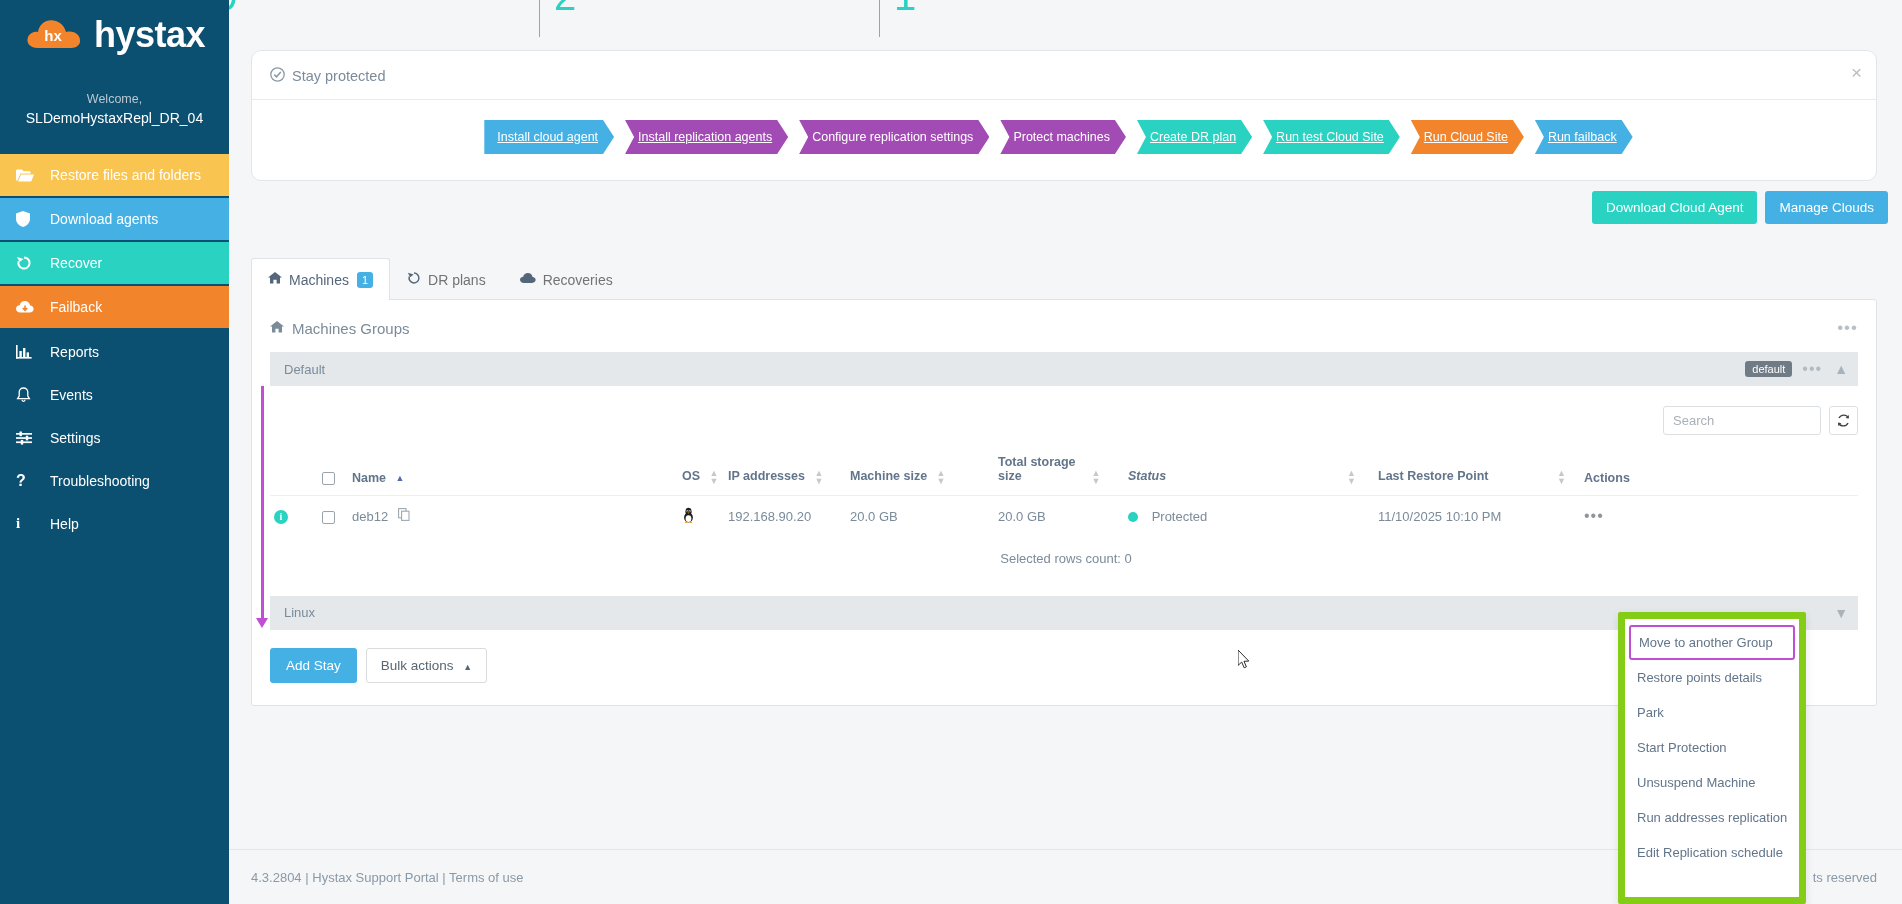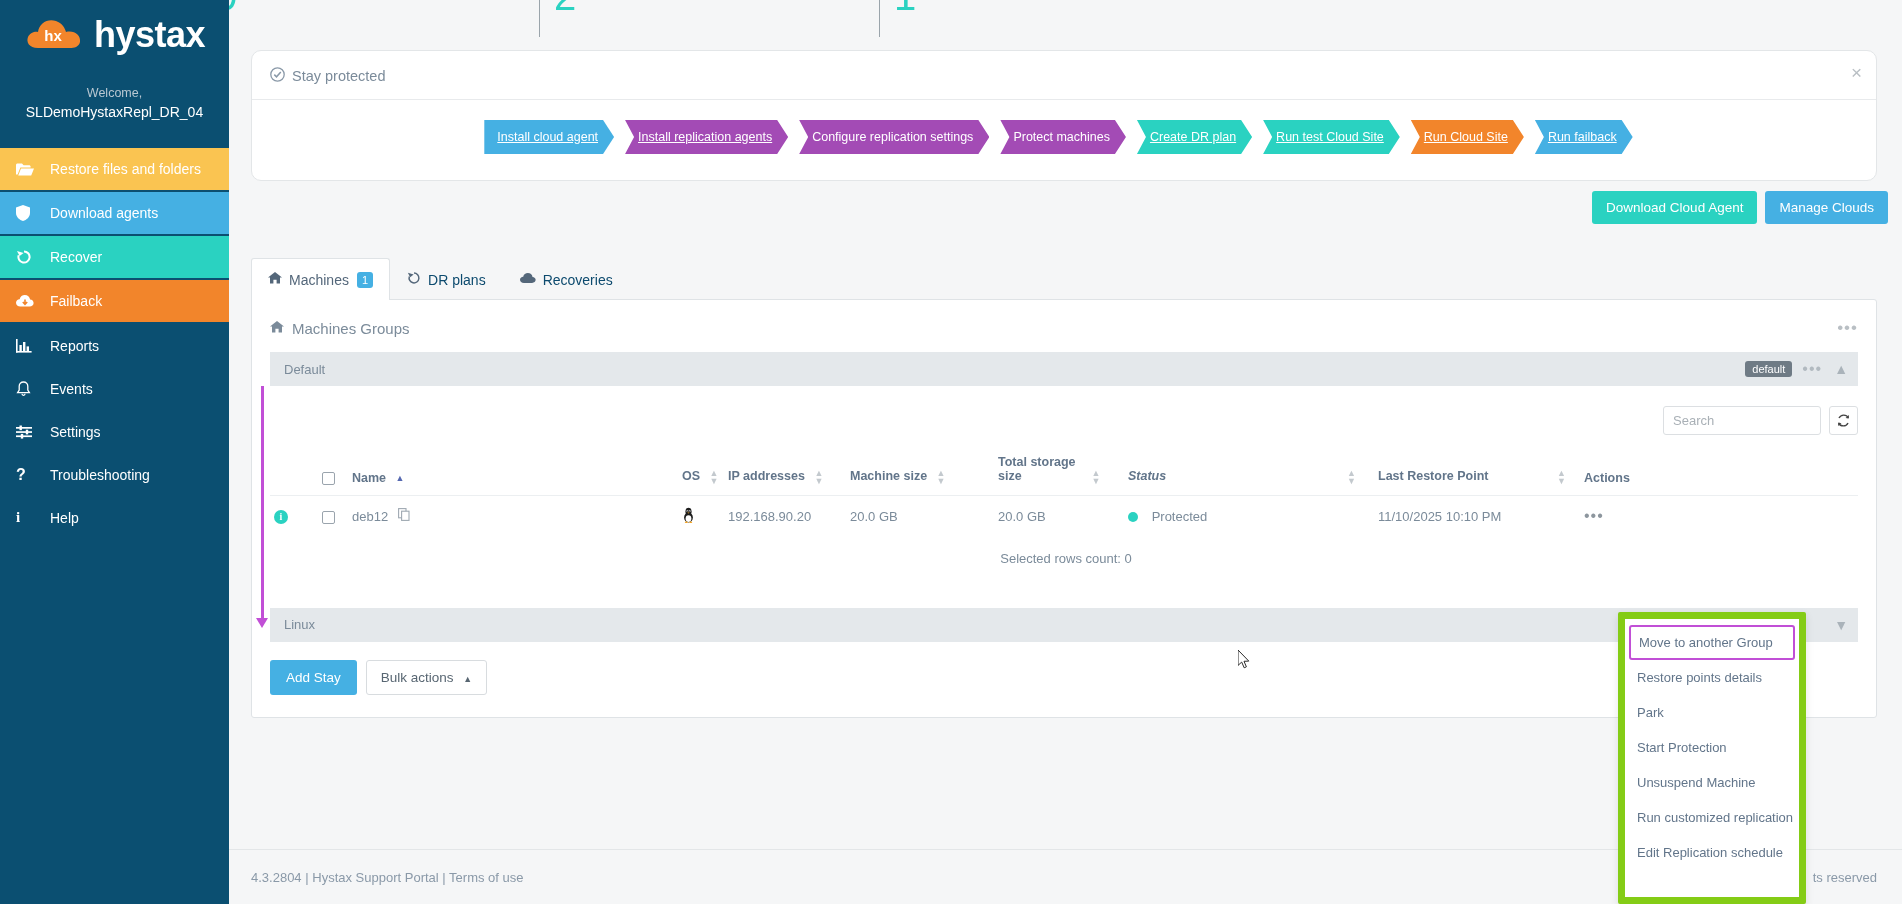--- a/index.html
+++ b/index.html
@@ -25,21 +25,21 @@
   }
   .logo-cloud {
     position: relative; width: 62px; height: 42px; margin-right: 8px;
   }
   .logo-cloud svg { display: block; }
   .logo-text {
     font-size: 36px; font-weight: bold; letter-spacing: -0.5px; color: #ffffff;
     line-height: 1;
   }
   .welcome {
-    text-align: center; font-size: 12.5px; color: #b9c8d2; margin-top: 24px;
+    text-align: center; font-size: 12.5px; color: #b9c8d2; margin-top: 30px;
   }
   .username {
     text-align: center; font-size: 14px; color: #ffffff; margin-top: 4px; font-weight: 500;
   }
   .nav { margin-top: 28px; }
   .nav-item {
     display: flex; align-items: center;
     height: 44px; padding-left: 16px;
     font-size: 14px; color: #ffffff;
     cursor: pointer;
@@ -127,21 +127,21 @@
   .btn-blue { background: #45b0e3; }
 
   
   .content-card {
     margin: 22px 25px 0 22px;
   }
   .tabs { display: flex; align-items: flex-end; height: 42px; }
   .tab {
     display: flex; align-items: center;
     height: 42px; padding: 0 16px;
-    font-size: 14px; color: #0c4a6e; cursor: pointer;
+    font-size: 14px; color: #737373; cursor: pointer;
     border: 1px solid transparent; border-bottom: none;
     border-top-left-radius: 3px; border-top-right-radius: 3px;
     background: transparent;
   }
   .tab.active {
     background: #ffffff;
     border-color: #dfe3e6;
     color: #54677a;
   }
   .tab .t-ico { margin-right: 7px; font-size: 13px; color: #54677a; }
@@ -245,21 +245,21 @@
   .copy-ico { margin-left: 6px; color: #9fa9b2; font-size: 12px; cursor: pointer; }
   .status-dot {
     display: inline-block; width: 10px; height: 10px; border-radius: 50%;
     background: #2ad2c1; margin-right: 10px; vertical-align: middle;
   }
   .row-dots { color: #8d969e; font-size: 16px; cursor: pointer; letter-spacing: 1px; }
   .sel-count {
     font-size: 13px; color: #7b8b9a; padding: 14px 0 30px 4px; text-align: center;
   }
 
-  .group-header2 { margin-top: 12px; }
+  .group-header2 { margin-top: 0; }
 
   .bottom-btns { padding: 18px 18px 22px 18px; display: flex; }
   .btn-addgroup {
     background: #45b0e3; color: #fff; border: none; border-radius: 3px;
     font-size: 13.5px; padding: 9px 16px; cursor: pointer;
     font-family: "Liberation Sans", sans-serif;
   }
   .btn-bulk {
     background: #fff; color: #586672; border: 1px solid #d8dcdf; border-radius: 3px;
     font-size: 13.5px; padding: 9px 14px; margin-left: 9px; cursor: pointer;
@@ -659,21 +659,21 @@
     </div>
     <div>ts reserved</div>
   </footer>
 
   <div class="dropdown">
     <div class="dd-item highlight">Move to another Group</div>
     <div class="dd-item">Restore points details</div>
     <div class="dd-item">Park</div>
     <div class="dd-item">Start Protection</div>
     <div class="dd-item">Unsuspend Machine</div>
-    <div class="dd-item">Run customized replication</div>
+    <div class="dd-item">Run addresses replication</div>
     <div class="dd-item">Edit Replication schedule</div>
   </div>
 
   <span class="cursor">
     <svg width="14" height="20" viewBox="0 0 14 20">
       <path d="M0 0 L0 15.4 L3.7 12.1 L6.2 17.8 L8.4 16.8 L6 11.3 L10.8 11.1 Z" fill="#ffffff" stroke="#2b2b2b" stroke-width="1"></path>
     </svg>
   </span>
 
 </div>

